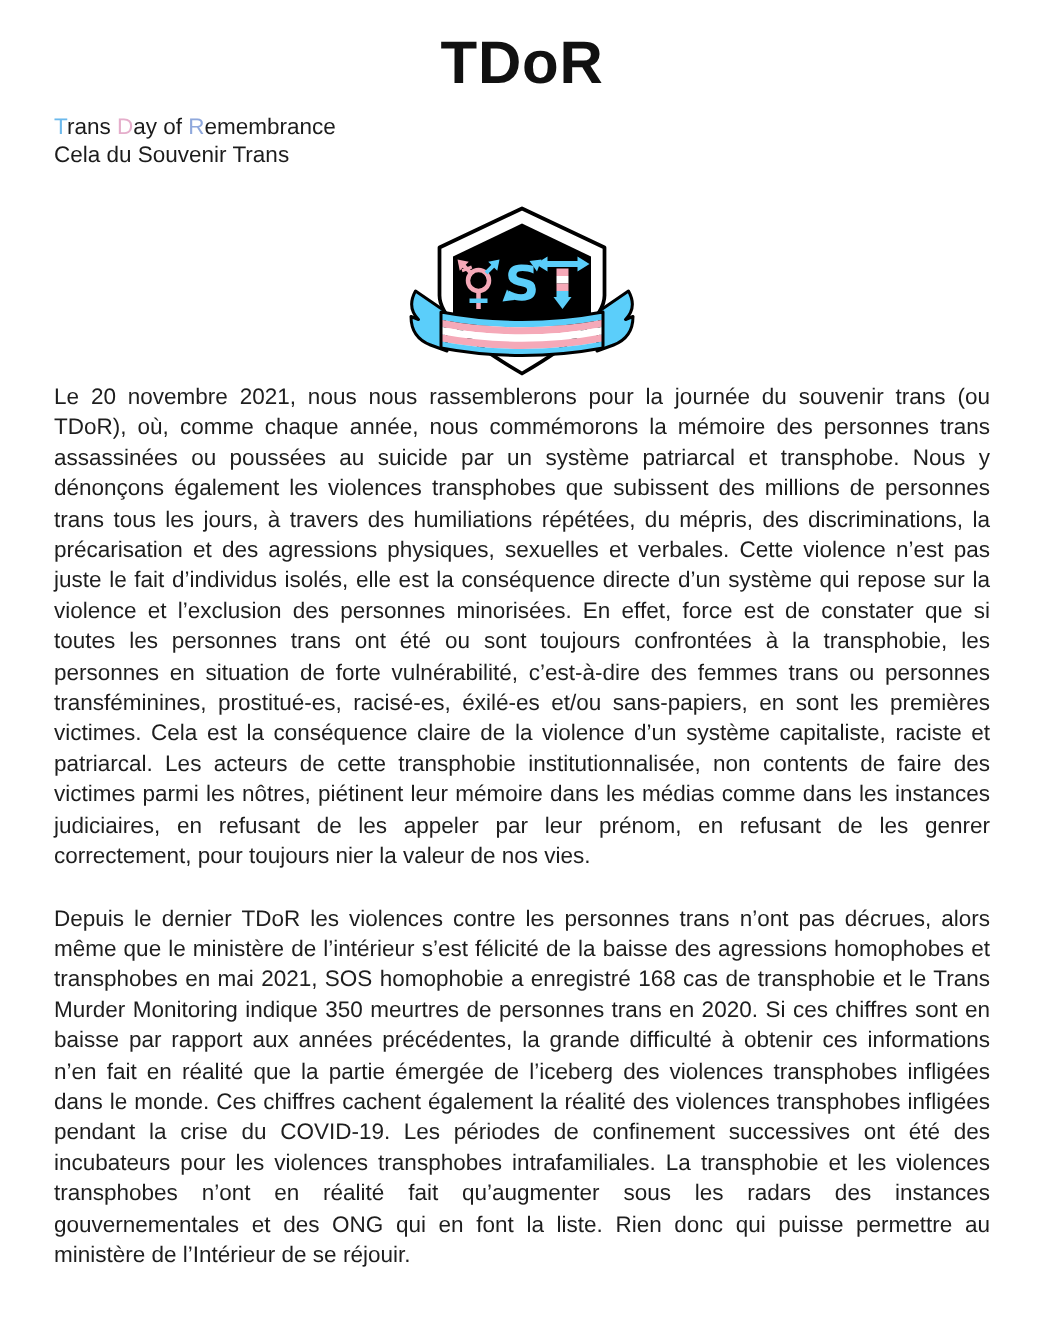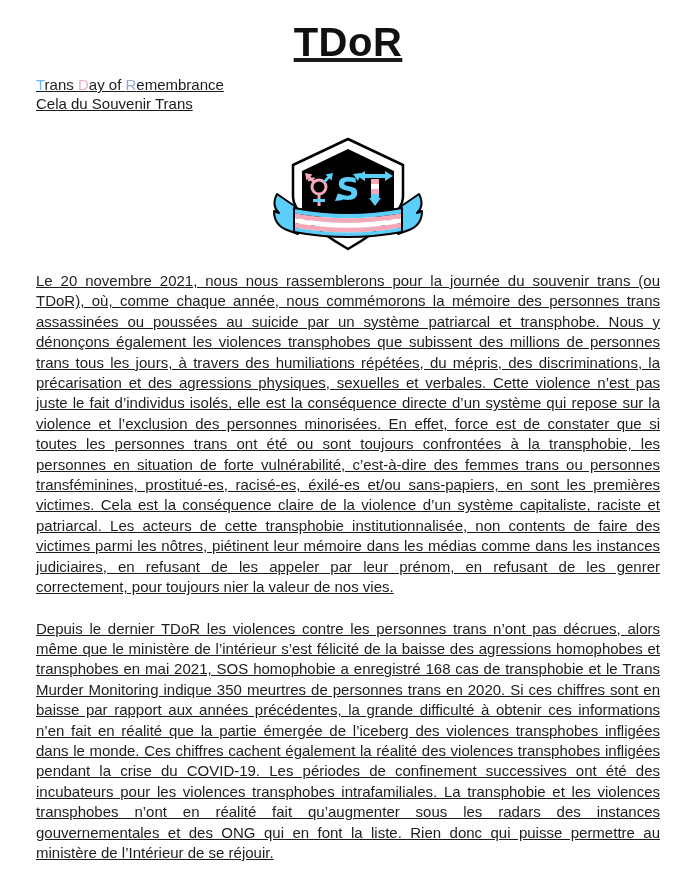--- a/index.html
+++ b/index.html
@@ -12,21 +12,20 @@
     height: 887px;
     font-family: "Liberation Sans", sans-serif;
     color: #1c1c1c;
     overflow: hidden;
   }
   .page {
     box-sizing: border-box;
     width: 696px;
     height: 887px;
     padding: 0 36px;
-    text-decoration: underline;
   }
   .title {
     margin: 0;
     padding-top: 20px;
     text-align: center;
     font-size: 40px;
     font-weight: bold;
     letter-spacing: 0.5px;
     color: #111111;
   }
@@ -43,21 +42,21 @@
     margin: 24px 0 0 0;
     height: 118px;
   }
   .body-text {
     font-size: 15px;
     line-height: 20.4px;
     text-align: justify;
     margin: 0;
     color: #1e1e1e;
   }
-  .para-1 { margin-top: 16px; }
+  .para-1 { }
   .para-2 { margin-top: 21px; }
 </style>
 </head>
 <body>
 
 <div class="page">
 
   <h1 class="title">TDoR</h1>
 
   <div class="subtitle subtitle-en"><span style="color: rgb(108, 185, 236);">T</span><span style="color: rgb(28, 28, 28);">rans </span><span style="color: rgb(229, 174, 203);">D</span><span style="color: rgb(28, 28, 28);">ay of </span><span style="color: rgb(143, 168, 220);">R</span><span style="color: rgb(28, 28, 28);">emembrance</span></div>

